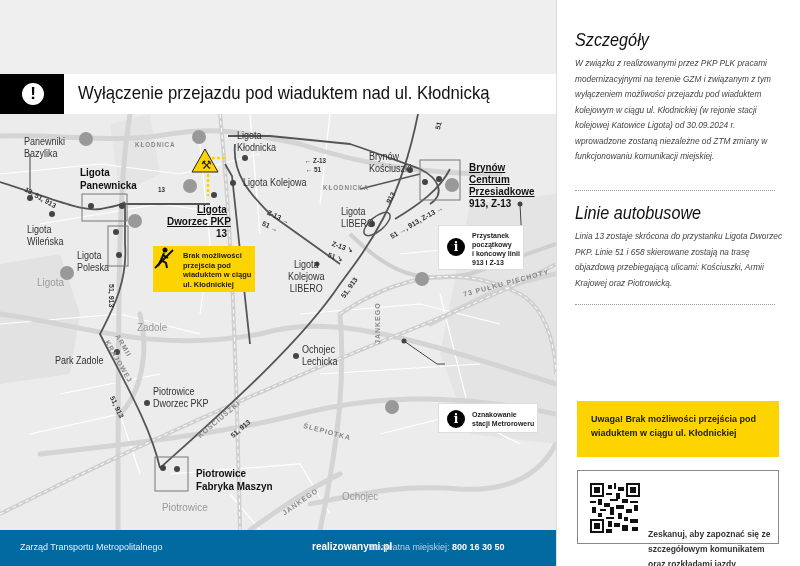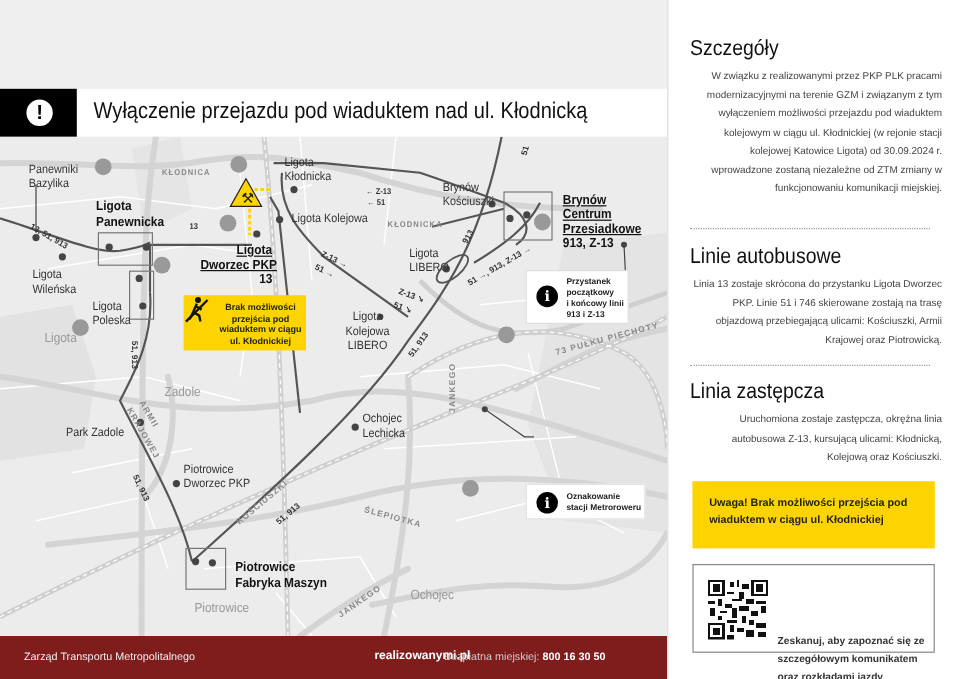--- a/index.html
+++ b/index.html
@@ -19,37 +19,37 @@
   .map { position: absolute; left: 0; top: 114px; width: 556px; height: 416px; background: #ececec; }
   .map svg { position: absolute; left: 0; top: 0; }
   .lbl { position: absolute; font-size: 10px; color: #333; line-height: 12px; white-space: nowrap; transform: scaleX(0.9); transform-origin: left top; }
   .lbl.bold { font-weight: bold; color: #111; font-size: 11px; line-height: 13px; }
   .lbl.ul { text-decoration: underline; }
   .lbl.district { color: #999; font-size: 11px; }
   .lbl.street { color: #888; font-size: 7px; letter-spacing: 1px; font-weight: bold; }
   .lbl.route { font-size: 7px; color: #333; font-weight: bold; }
 
   .no-pass-box { position: absolute; left: 153px; top: 132px; width: 102px; height: 46px; background: #fed400; }
-  .no-pass-text { position: absolute; left: 30px; top: 5px; font-size: 7.5px; line-height: 9.5px; font-weight: bold; color: #222; text-align: center; }
+  .no-pass-text { position: absolute; left: 30px; top: 5px; font-size: 7.5px; line-height: 9.5px; font-weight: bold; color: #222; }
   .no-pass-icon { position: absolute; left: 4px; top: 10px; width: 22px; height: 24px; }
 
   .info-box { position: absolute; background: #fff; border: 1px solid #ddd; }
   .info-icon { position: absolute; width: 18px; height: 18px; border-radius: 50%; background: #000; color: #fff; font-size: 12px; font-weight: bold; text-align: center; line-height: 18px; font-family: "DejaVu Serif", serif; }
   .info-text { position: absolute; font-size: 7px; line-height: 9px; color: #222; font-weight: bold; }
 
-  .footer { position: absolute; left: 0; top: 530px; width: 556px; height: 36px; background: #7f1d1d; color: #fff; }
+  .footer { position: absolute; left: 0; top: 530px; width: 556px; height: 36px; background: #0369a1; color: #fff; }
   .footer-org { position: absolute; left: 20px; top: 12px; font-size: 9px; color: #eee; }
   .footer-url { position: absolute; left: 312px; top: 11px; font-size: 10px; font-weight: bold; color: #fff; }
   .footer-hotline { position: absolute; left: 370px; top: 12px; font-size: 9px; color: #ccc; white-space: nowrap; }
   .footer-hotline b { color: #fff; }
 
   .right { position: absolute; left: 556px; top: 0; width: 244px; height: 566px; background: #fff; border-left: 1px solid #ddd; }
-  .sec { position: absolute; left: 18px; width: 210px; }
+  .sec { position: absolute; left: 18px; width: 210px; font-style: italic; }
   .sec h2 { font-size: 18px; font-weight: normal; color: #111; margin-bottom: 5px; transform: scaleX(0.9); transform-origin: left center; white-space: nowrap; }
-  .sec p { font-size: 8.3px; line-height: 15.5px; color: #444; text-align: right; }
+  .sec p { font-size: 8.3px; line-height: 15.5px; color: #444; }
   .divider { position: absolute; left: 18px; width: 200px; border-top: 1px dotted #999; }
   .warn-box { position: absolute; left: 20px; top: 401px; width: 202px; height: 56px; background: #fed400; padding: 11px 14px; font-size: 9px; line-height: 14px; font-weight: bold; color: #222; }
   .qr-box { position: absolute; left: 20px; top: 470px; width: 202px; height: 74px; border: 1px solid #888; background: #fff; }
   .qr { position: absolute; left: 12px; top: 12px; width: 50px; height: 50px; }
   .qr-text { position: absolute; left: 70px; top: 16px; font-size: 8.5px; line-height: 15px; font-weight: bold; color: #333; }
 </style>
 </head>
 <body>
 
 <div class="left">
@@ -292,28 +292,24 @@
 
 <div class="right">
   <div class="sec" style="top:30px;">
     <h2>Szczegóły</h2>
     <p>W związku z realizowanymi przez PKP PLK pracami modernizacyjnymi na terenie GZM i związanym z tym wyłączeniem możliwości przejazdu pod wiaduktem kolejowym w ciągu ul. Kłodnickiej (w rejonie stacji kolejowej Katowice Ligota) od 30.09.2024 r. wprowadzone zostaną niezależne od ZTM zmiany w funkcjonowaniu komunikacji miejskiej.</p>
   </div>
   <div class="divider" style="top:190px;"></div>
 
   <div class="sec" style="top:203px;">
     <h2>Linie autobusowe</h2>
-    <p>Linia 13 zostaje skrócona do przystanku Ligota Dworzec PKP. Linie 51 i 746 skierowane zostają na trasę objazdową przebiegającą ulicami: Kościuszki, Armii Krajowej oraz Piotrowicką.</p>
+    <p>Linia 13 zostaje skrócona do przystanku Ligota Dworzec PKP. Linie 51 i 658 skierowane zostają na trasę objazdową przebiegającą ulicami: Kościuszki, Armii Krajowej oraz Piotrowicką.</p>
   </div>
   <div class="divider" style="top:304px;"></div>
 
-  <div class="sec" style="top:316px;">
-    <h2>Linia zastępcza</h2>
-    <p>Uruchomiona zostaje zastępcza, okrężna linia autobusowa Z-13, kursującą ulicami: Kłodnicką, Kolejową oraz Kościuszki.</p>
-  </div>
 
   <div class="warn-box">Uwaga! Brak możliwości przejścia pod wiaduktem w ciągu ul. Kłodnickiej</div>
 
   <div class="qr-box">
     <svg class="qr" viewBox="0 0 25 25" shape-rendering="crispEdges">
       <rect width="25" height="25" fill="#fff"></rect>
       <g fill="#111">
         <rect x="0" y="0" width="7" height="7"></rect>
           <rect x="1" y="1" width="5" height="5" fill="#fff"></rect>
           <rect x="2" y="2" width="3" height="3"></rect>

